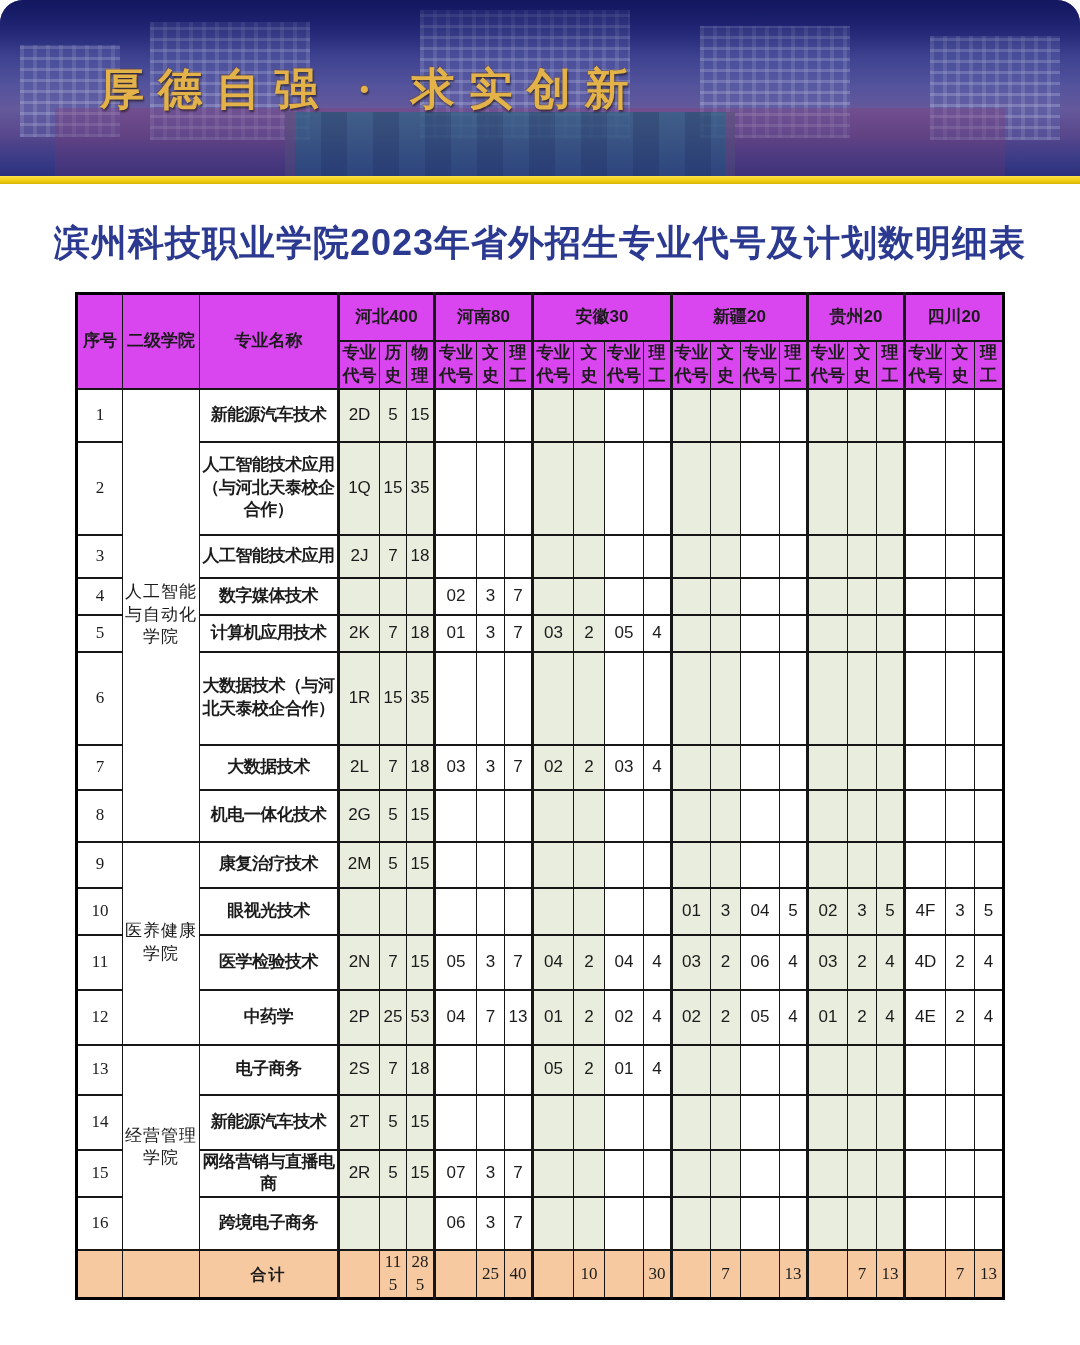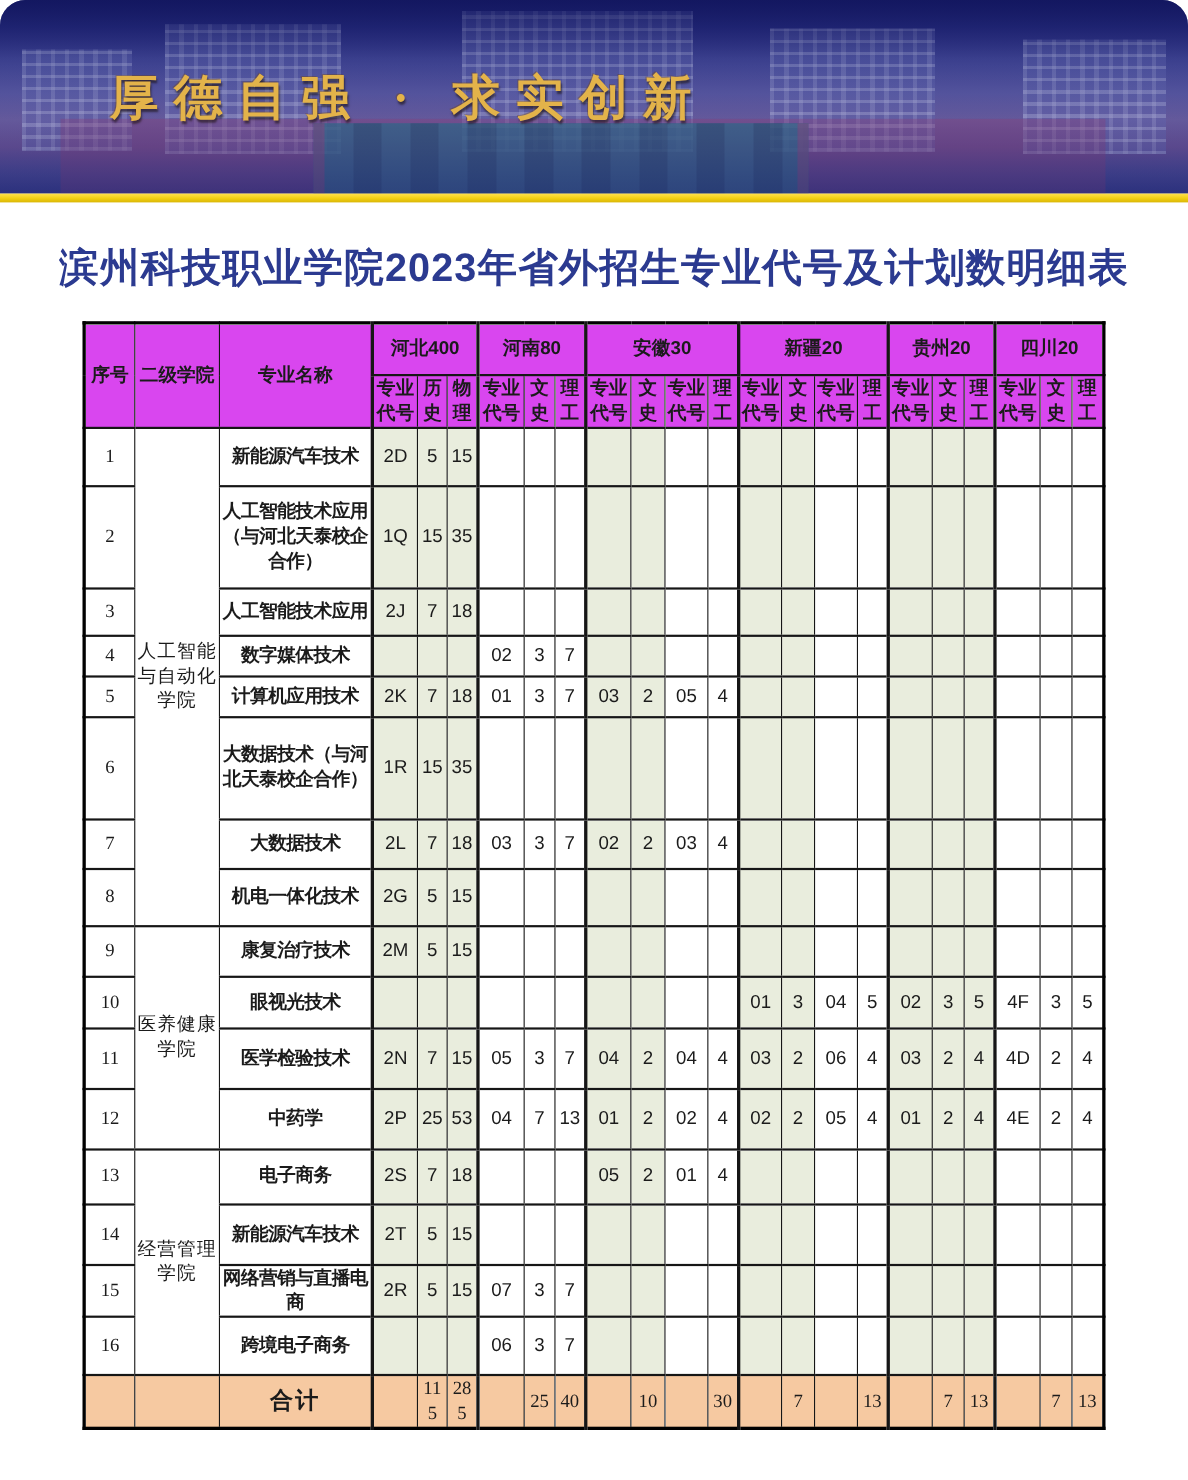--- a/index.html
+++ b/index.html
@@ -38,21 +38,21 @@
       font-size:17px;color:#1b1b1b;overflow:hidden;word-break:break-all;line-height:1.35;}
   th.peach, td.peach{background:#d946ef;}
   th{font-weight:700;}
   th.grp{font-size:18px;}
   td.green{background:#e9eddd;}
   .thickL{border-left-width:3px !important;}
   td.num{font-family:"Liberation Serif", serif;font-size:17px;}
   td.college{font-size:17px;line-height:1.55;letter-spacing:1px;}
   td.major{font-size:16px;letter-spacing:-0.5px;line-height:1.5;font-weight:bold;}
   tr.total td{background:#f6c9a1;font-family:"Liberation Serif", serif;}
-  tr.total td.major{font-family:"Liberation Sans", sans-serif;font-size:21px;font-weight:700;letter-spacing:2px;}
+  tr.total td.major{font-family:"Liberation Sans", sans-serif;font-size:16px;font-weight:700;letter-spacing:2px;}
   td.val{font-size:17px;}
 </style>
 </head>
 <body>
 
 <div class="page">
 
   <div class="banner">
     <div class="bldg" style="left:20px;top:45px;width:100px;height:92px;"></div>
     <div class="bldg" style="left:150px;top:22px;width:160px;height:118px;"></div>

